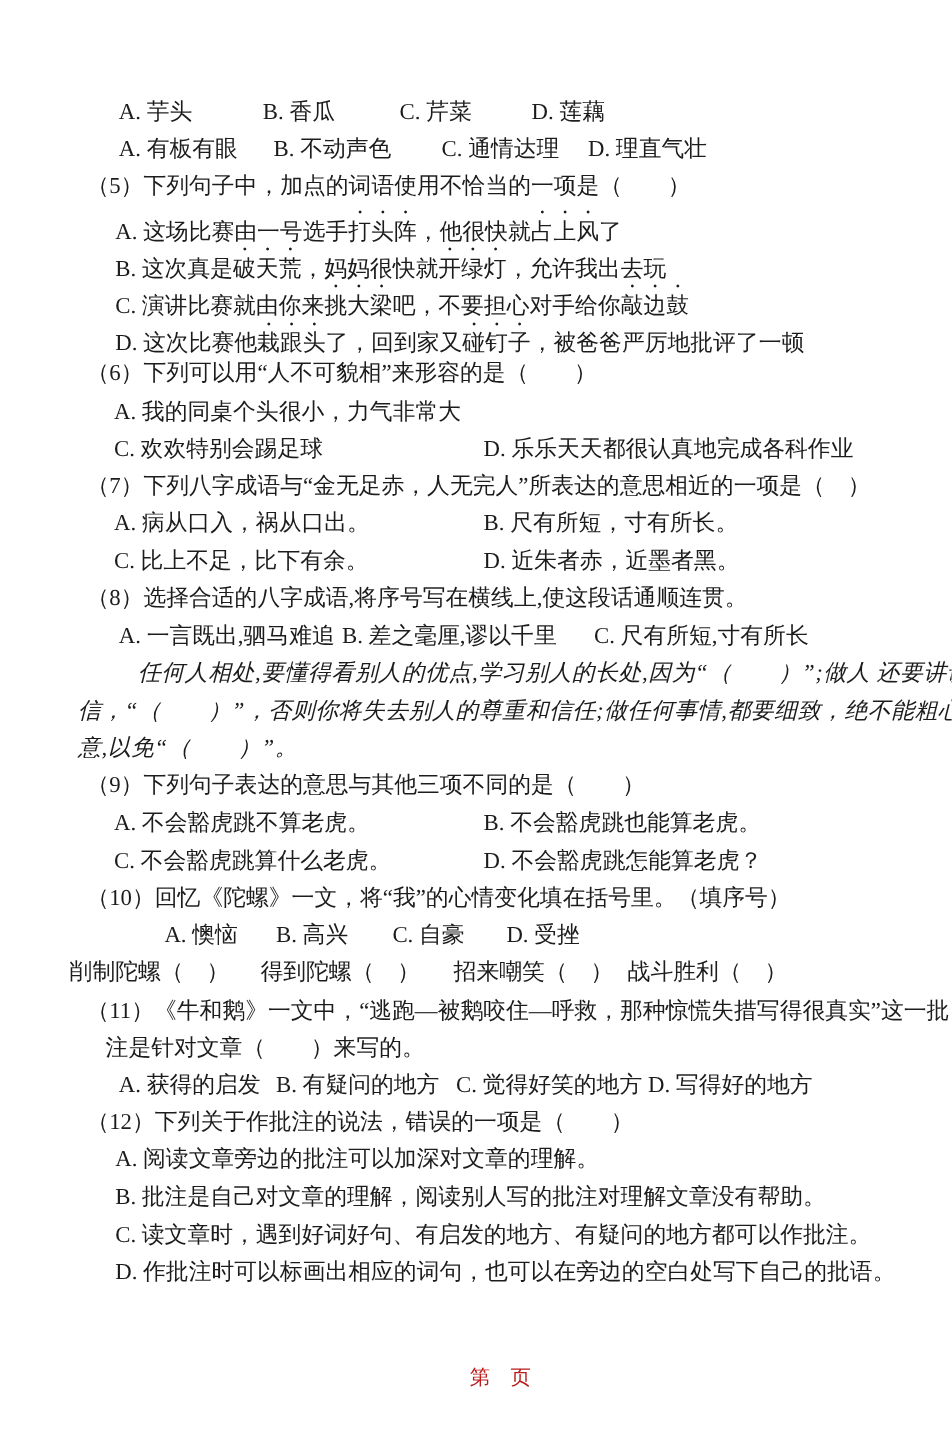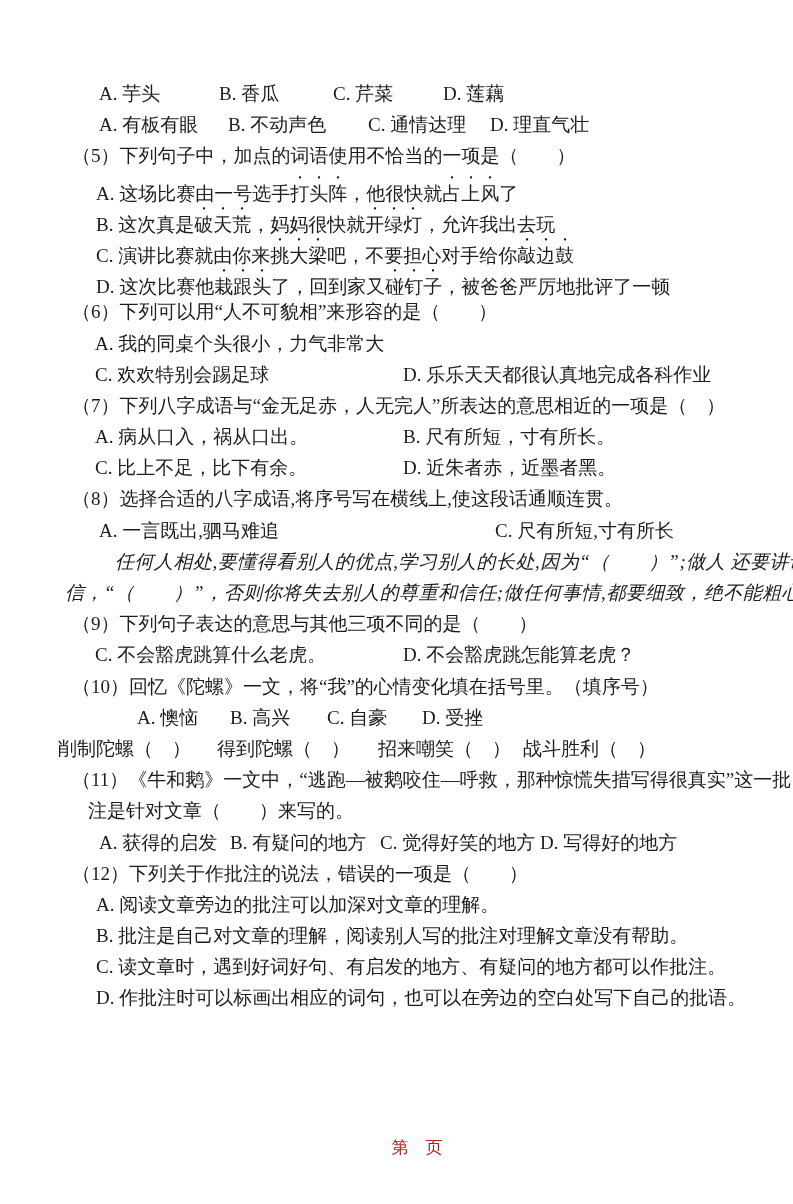--- a/index.html
+++ b/index.html
@@ -99,30 +99,38 @@
       </div>
       <div class="line opts2">
         <span class="cell c0"><span class="seg">C. 比上不足，比下有余。</span></span>
         <span class="cell c1"><span class="seg">D. 近朱者赤，近墨者黑。</span></span>
       </div>
       <div class="line q">
         <span class="cell c0"><span class="seg">（8）选择合适的八字成语,将序号写在横线上,使这段话通顺连贯。</span></span>
       </div>
       <div class="line opts3">
         <span class="cell c0"><span class="seg">A. 一言既出,驷马难追</span></span>
+        <span class="cell c1"><span class="seg">B. 差之毫厘,谬以千里</span></span>
         <span class="cell c2"><span class="seg">C. 尺有所短,寸有所长</span></span>
       </div>
       <div class="line paraf">
         <span class="cell c0"><span class="seg">任何人相处,要懂得看别人的优点,学习别人的长处,因为“（　　）”;做人 还要讲诚</span></span>
       </div>
       <div class="line para">
         <span class="cell c0"><span class="seg">信，“（　　）”，否则你将失去别人的尊重和信任;做任何事情,都要细致，绝不能粗心大</span></span>
       </div>
+      <div class="line para">
+        <span class="cell c0"><span class="seg">意,以免“（　　）”。</span></span>
+      </div>
       <div class="line q">
         <span class="cell c0"><span class="seg">（9）下列句子表达的意思与其他三项不同的是（　　）</span></span>
+      </div>
+      <div class="line opts2">
+        <span class="cell c0"><span class="seg">A. 不会豁虎跳不算老虎。</span></span>
+        <span class="cell c1"><span class="seg">B. 不会豁虎跳也能算老虎。</span></span>
       </div>
       <div class="line opts2">
         <span class="cell c0"><span class="seg">C. 不会豁虎跳算什么老虎。</span></span>
         <span class="cell c1"><span class="seg">D. 不会豁虎跳怎能算老虎？</span></span>
       </div>
       <div class="line q">
         <span class="cell c0"><span class="seg">（10）回忆《陀螺》一文，将“我”的心情变化填在括号里。（填序号）</span></span>
       </div>
       <div class="line opts4c">
         <span class="cell c0"><span class="seg">A. 懊恼</span></span>

